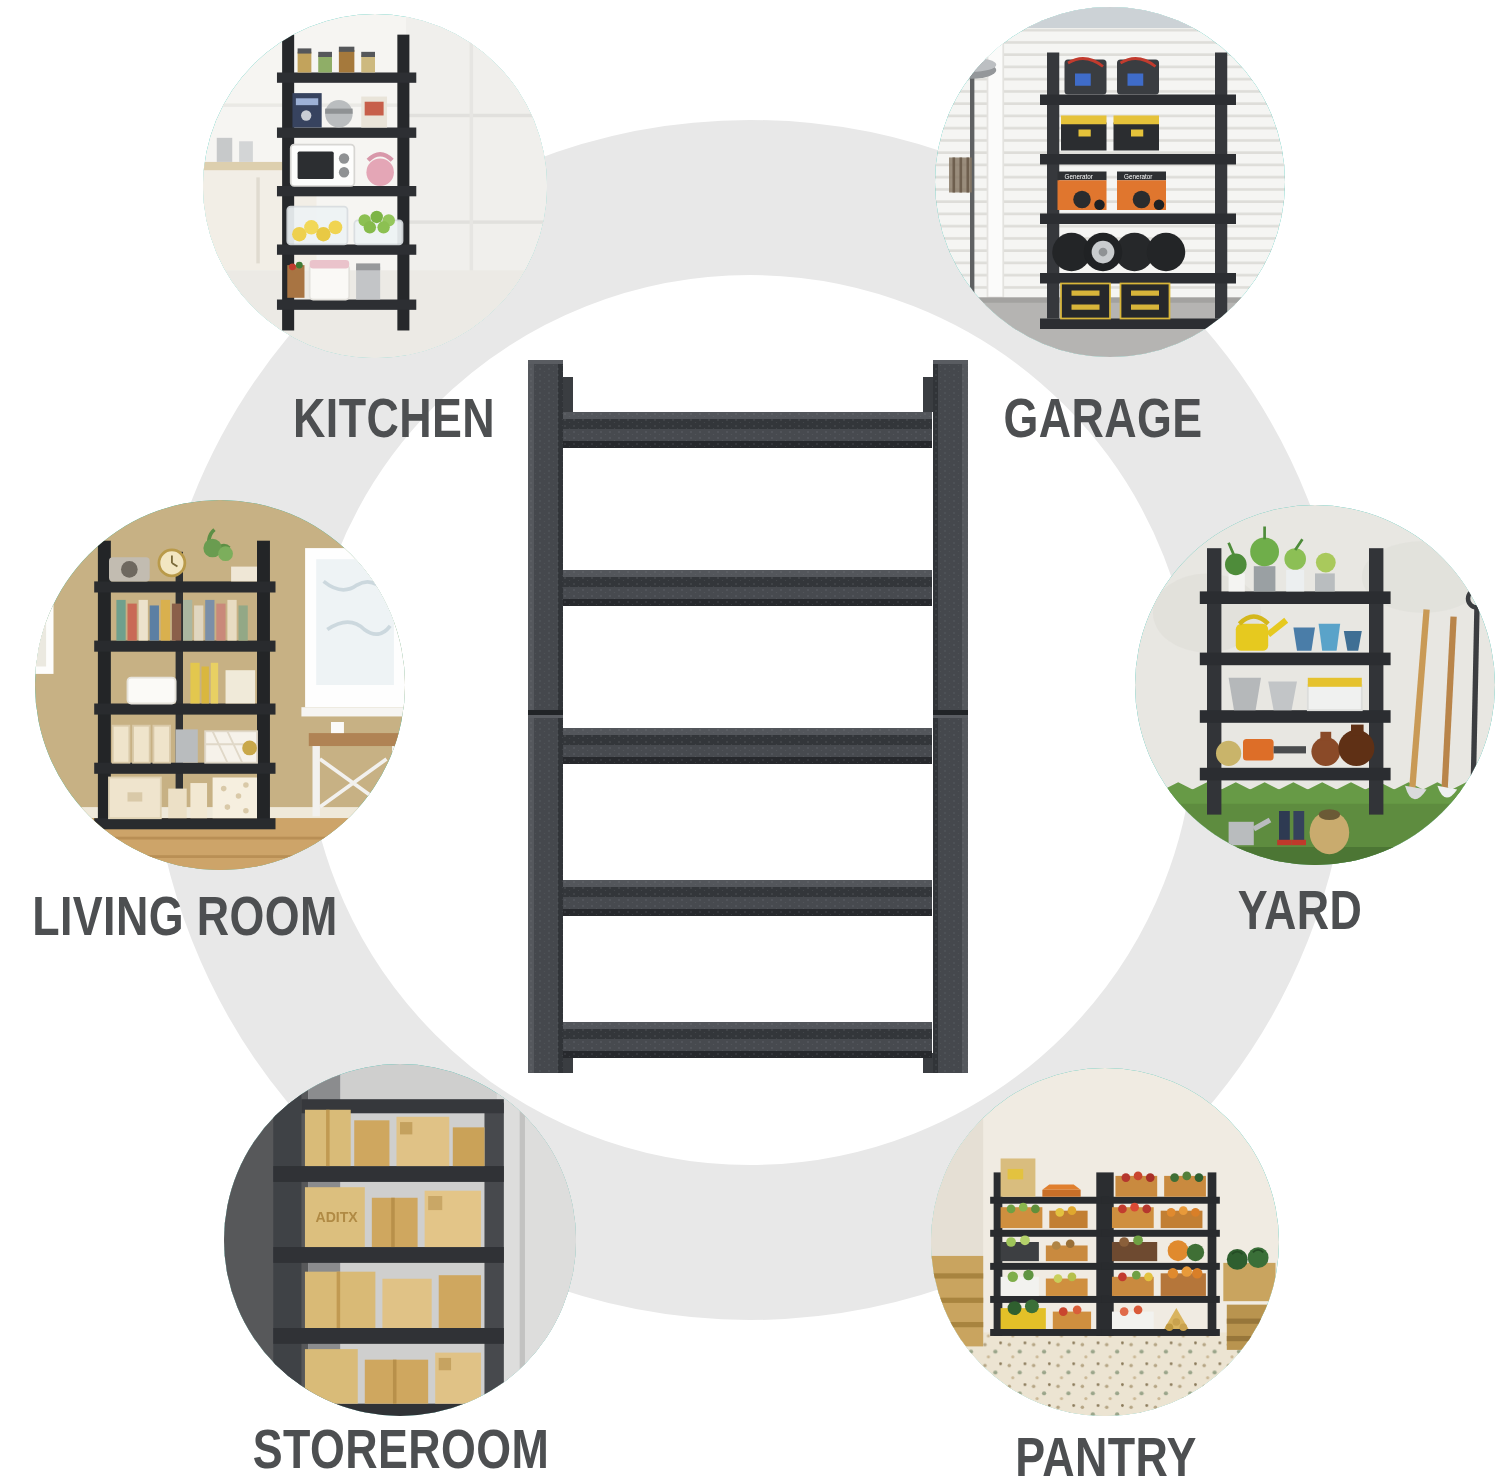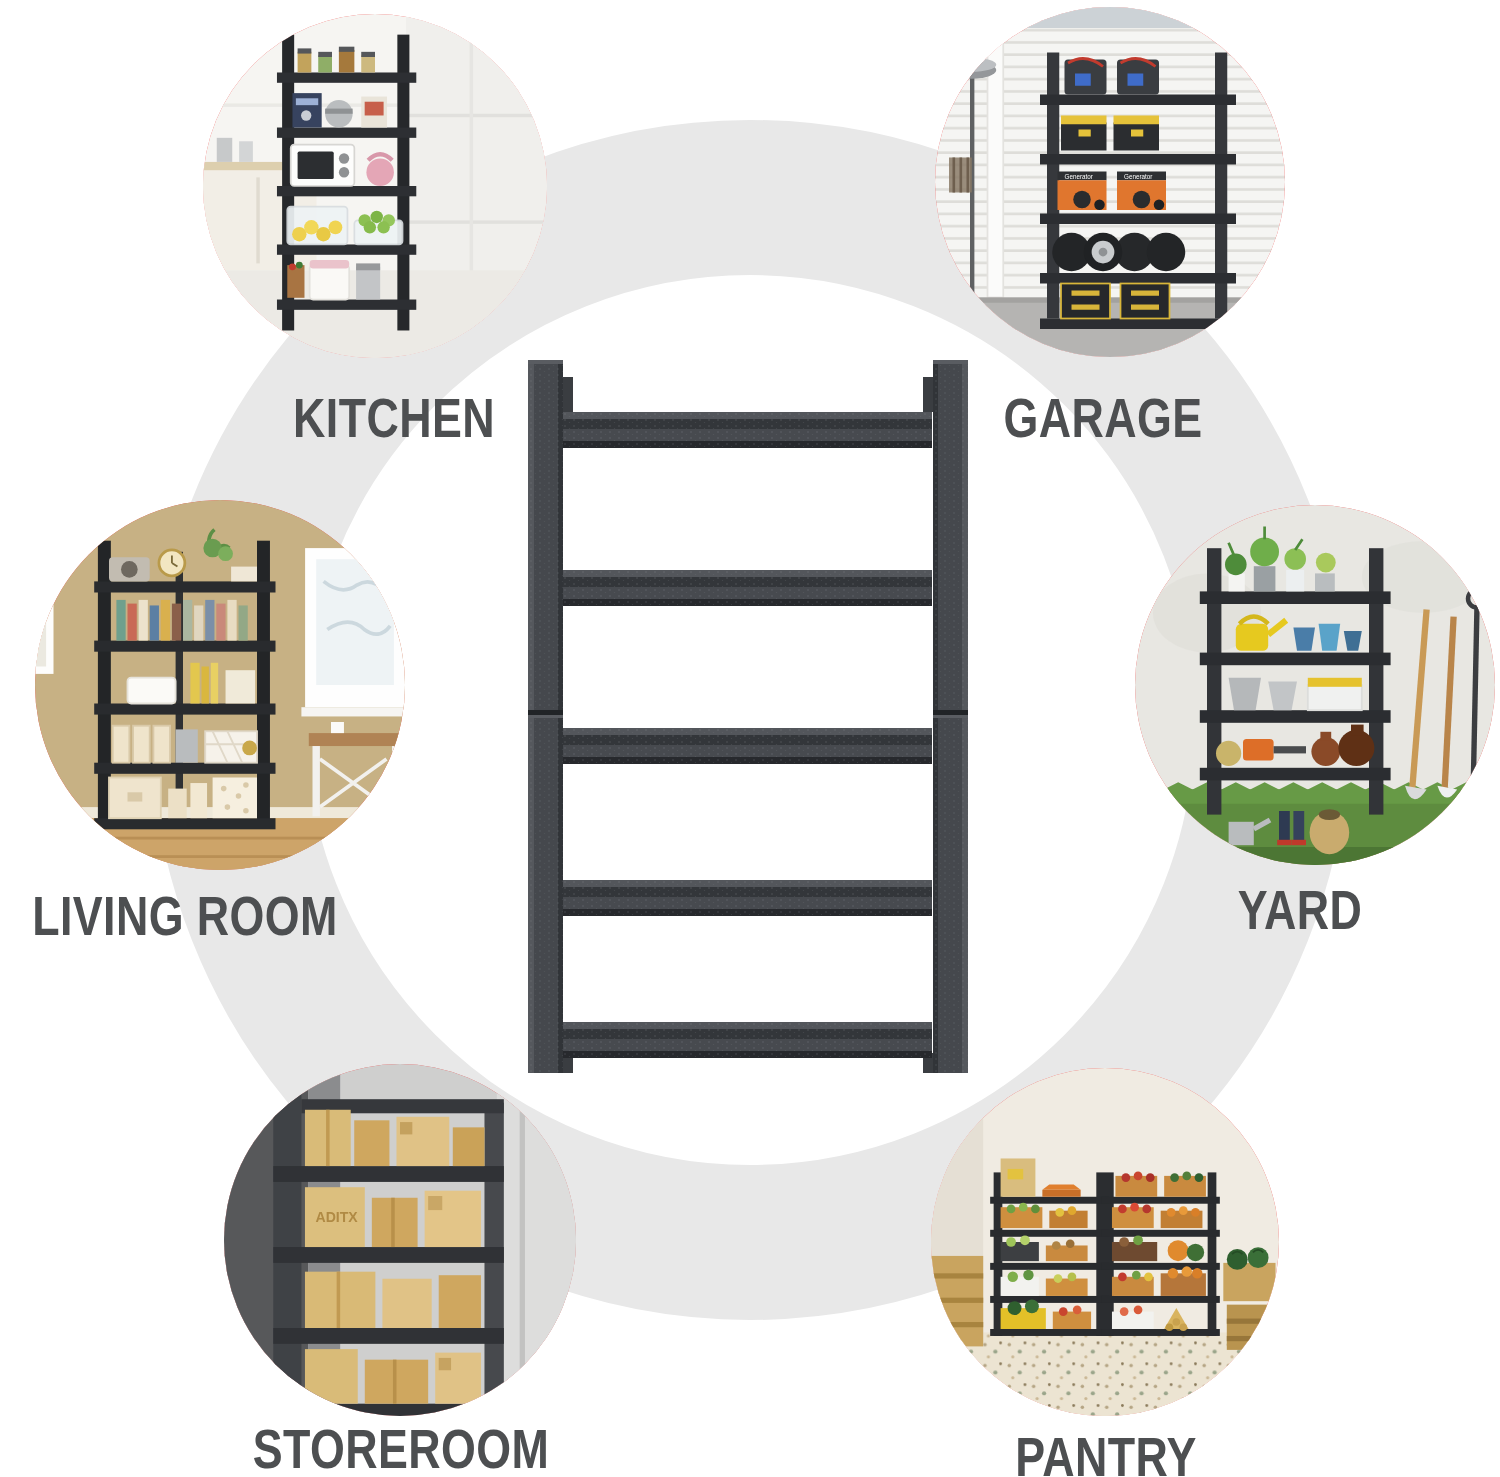--- a/index.html
+++ b/index.html
@@ -6,21 +6,21 @@
   .canvas{
     position:relative;width:1500px;height:1477px;background:#ffffff;
     overflow:hidden;font-family:"Liberation Sans",sans-serif;
   }
   
   .ring{
     position:absolute;left:150px;top:120px;width:890px;height:890px;
     border:155px solid #e8e8e8;border-radius:50%;background:transparent;
   }
   
-  .pc{position:absolute;border-radius:50%;overflow:hidden;background:#ef4444;}
+  .pc{position:absolute;border-radius:50%;overflow:hidden;background:#14b8a6;}
   .pc svg{display:block;width:100%;height:100%;}
   .pc-kitchen{left:203px;top:14px;width:344px;height:344px;}
   .pc-garage{left:935px;top:7px;width:350px;height:350px;}
   .pc-living{left:35px;top:500px;width:370px;height:370px;}
   .pc-yard{left:1135px;top:505px;width:360px;height:360px;}
   .pc-storeroom{left:224px;top:1064px;width:352px;height:352px;}
   .pc-pantry{left:931px;top:1068px;width:348px;height:348px;}
   
   .use-label{
     position:absolute;color:#4d4f51;font-weight:700;font-size:56px;

